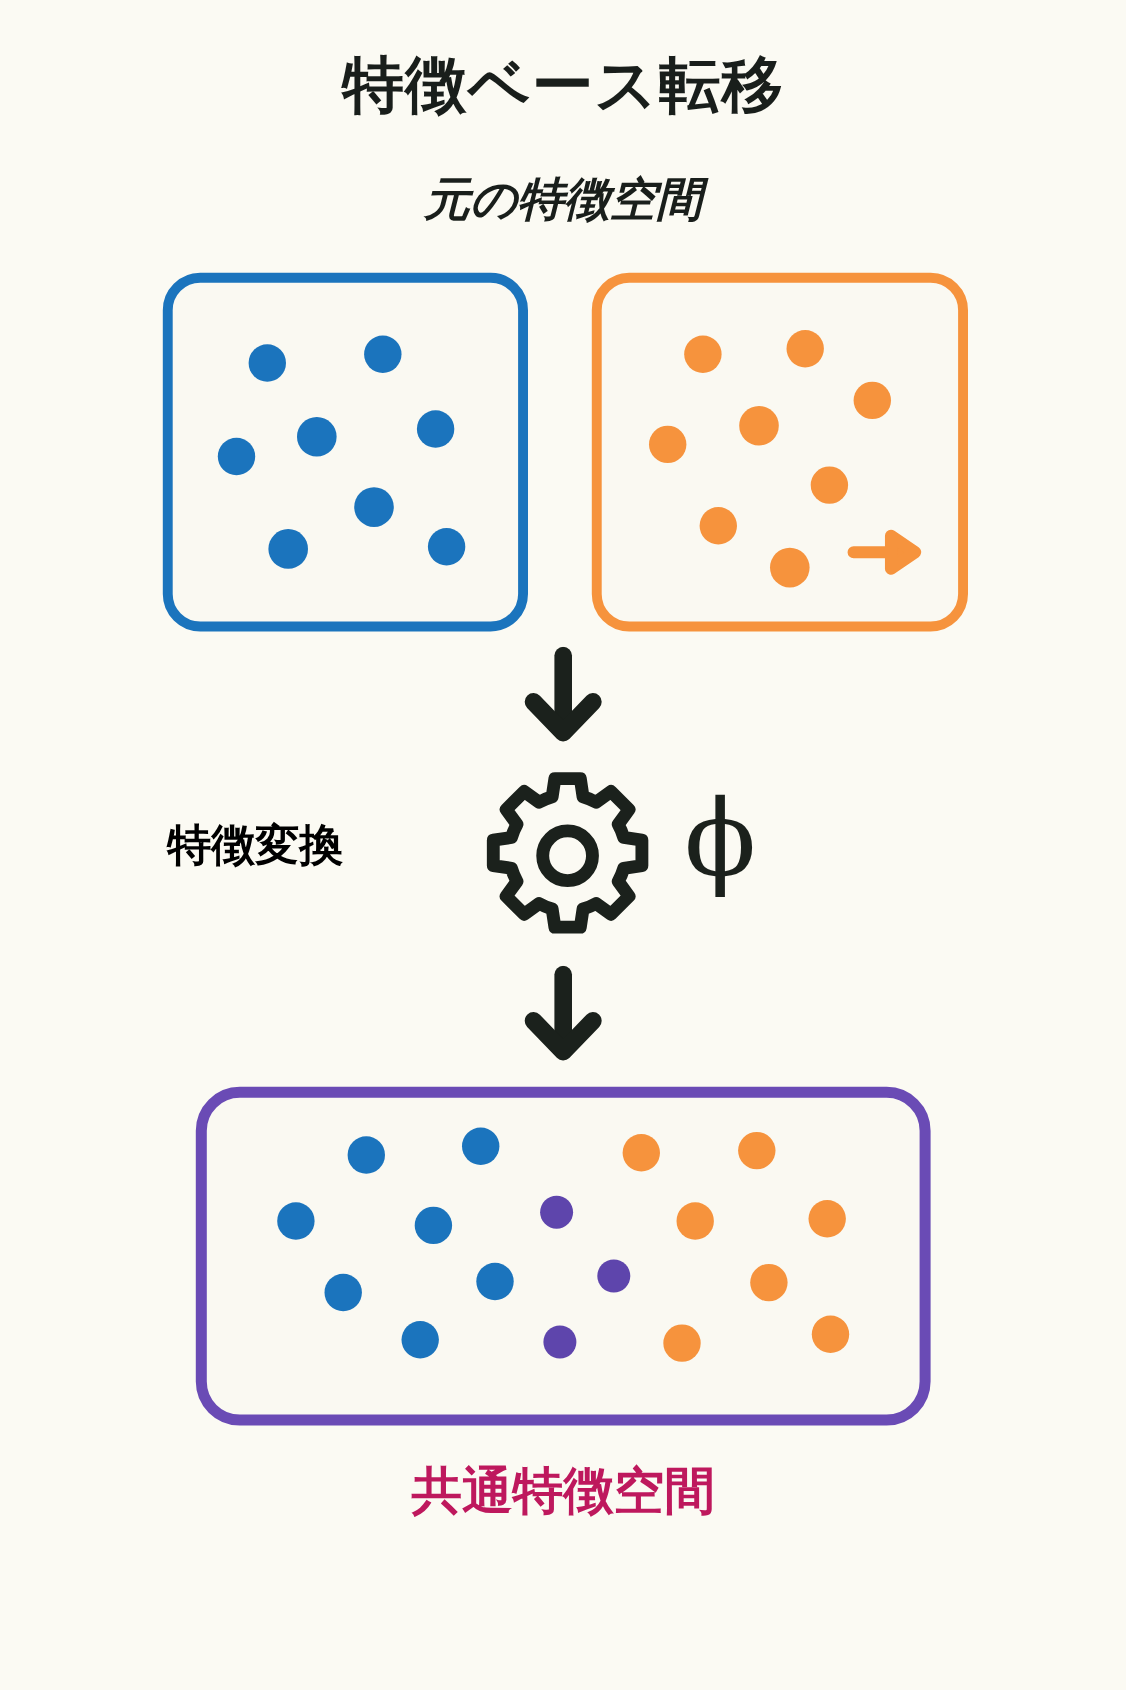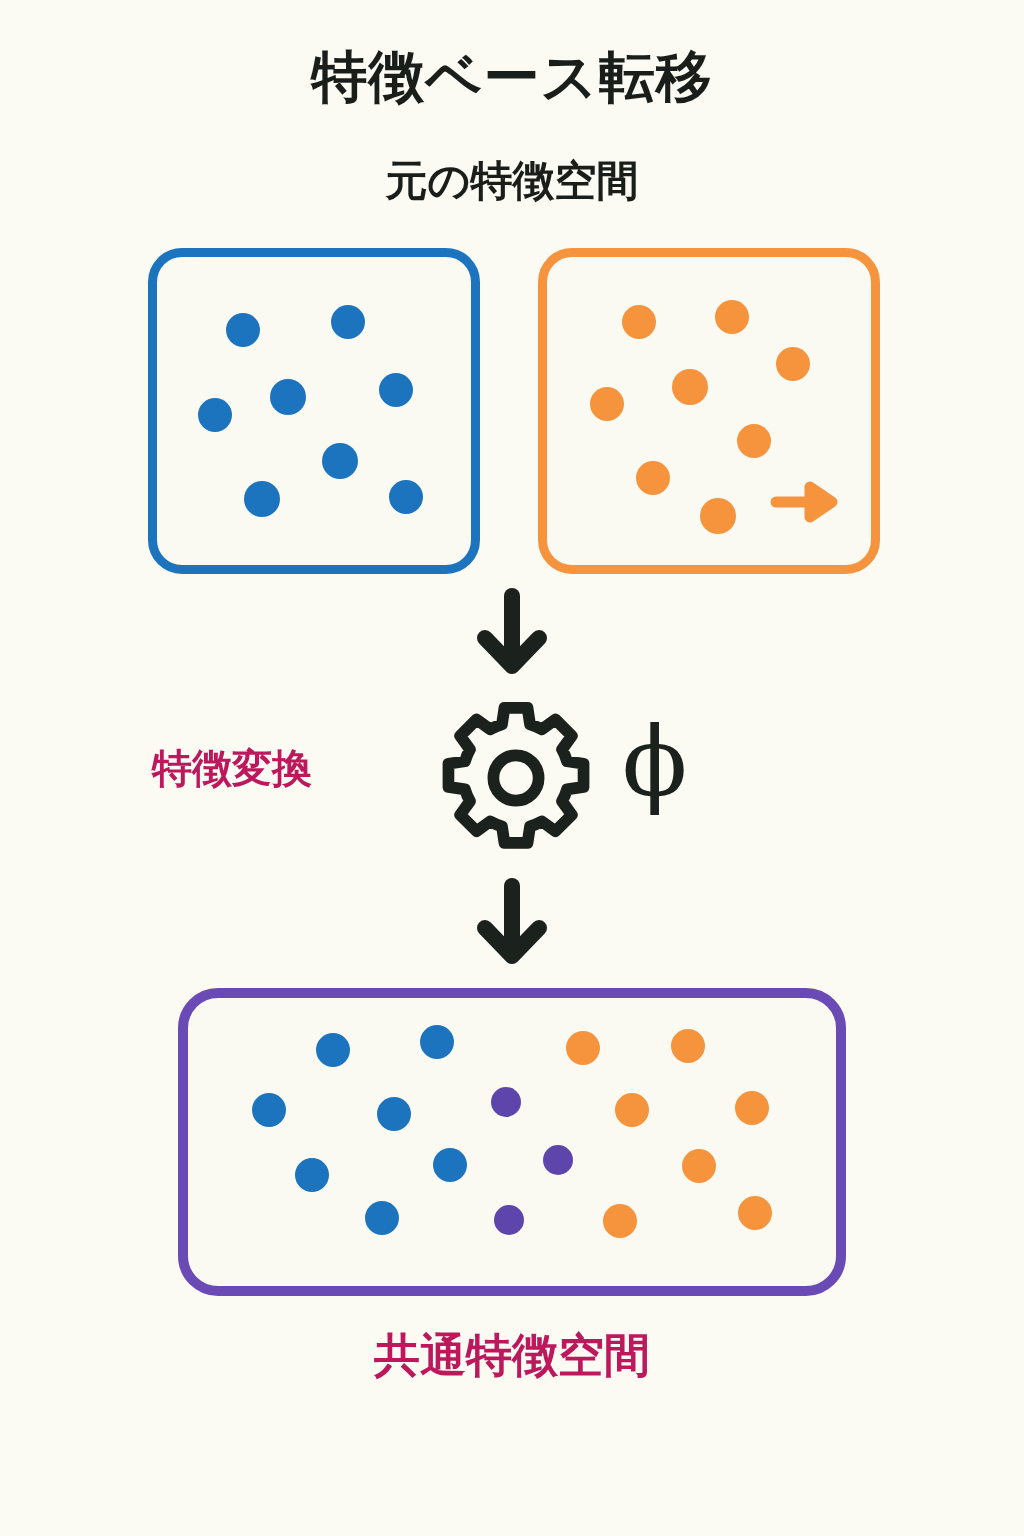--- a/index.html
+++ b/index.html
@@ -37,37 +37,38 @@
   }
   .subtitle {
     position: absolute;
     left: 0; top: 158px;
     width: 1024px;
     text-align: center;
     font-size: 42px;
     font-weight: 700;
     color: #191E1B;
     line-height: 1.1;
+    font-style: italic;
   }
   .caption {
     position: absolute;
     left: 0; top: 1330px;
     width: 1024px;
     text-align: center;
     font-size: 46px;
     font-weight: 700;
     color: #be185d;
     line-height: 1.1;
   }
   .transform-label {
     position: absolute;
     left: 152px; top: 741px;
     font-size: 40px;
     font-weight: 700;
-    color: #be185d;
+    color: #000000;
     white-space: nowrap;
   }
   .phi-symbol {
     position: absolute;
     left: 622px; top: 714px;
     font-size: 96px;
     font-weight: 400;
     color: #1B211C;
     font-family: "DejaVu Serif", serif;
     line-height: 1;

